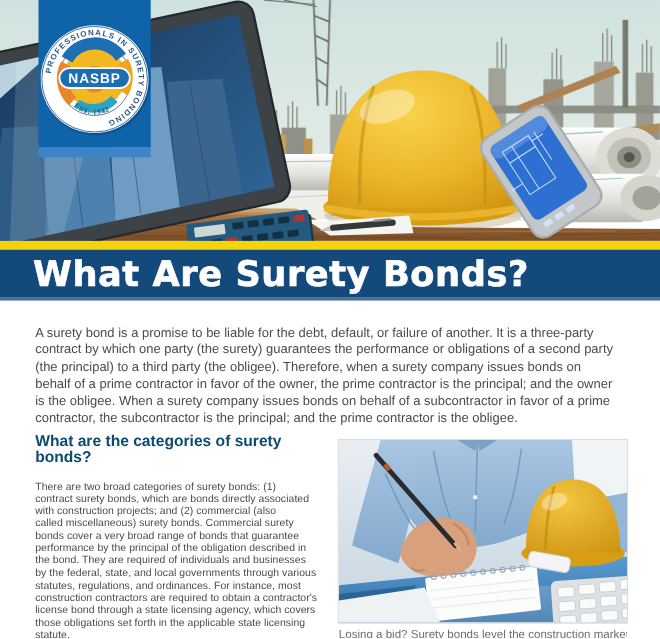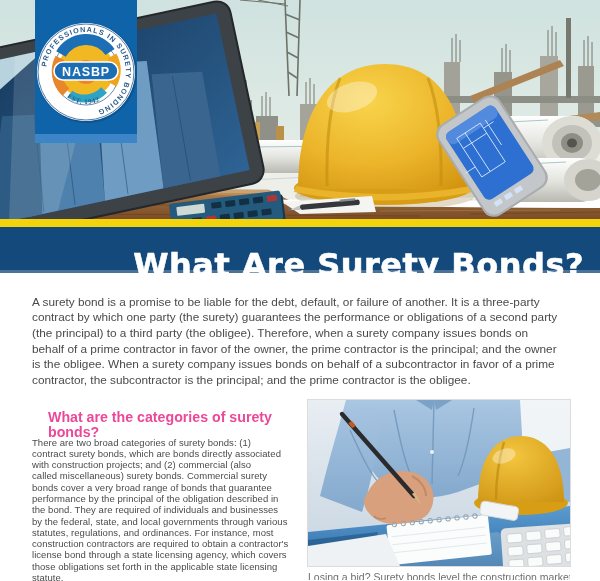--- a/index.html
+++ b/index.html
@@ -7,33 +7,33 @@
     width:600px;height:581px;position:relative;overflow:hidden;
     background:#ffffff;font-family:"Liberation Sans",sans-serif;
   }
   .header-photo{position:absolute;top:0;left:0;width:600px;height:219px;}
   .accent-stripe{position:absolute;top:219px;left:0;width:600px;height:8px;background:#f3d30c;}
   .title-banner{
     position:absolute;top:227px;left:0;width:600px;height:43px;
     background:#14497c;border-bottom:3px solid #4b7299;
   }
   .title-banner h1{
-    margin:16px;padding:0 0 0 30px;color:#ffffff;
+    margin:0;padding:0 0 0 30px;color:#ffffff;
     font-family:"DejaVu Sans",sans-serif;font-weight:bold;
     font-size:32px;line-height:44px;letter-spacing:0.5px;
-    -webkit-text-stroke:0.6px #ffffff;white-space:nowrap;text-align:right;
+    -webkit-text-stroke:0.6px #ffffff;white-space:nowrap;
   }
   .intro-paragraph{
     position:absolute;top:283px;left:32px;width:575px;
     font-size:11.8px;line-height:15.6px;color:#4a4a4a;
     white-space:pre-line;
   }
   .section-heading{
-    position:absolute;top:394px;left:32px;width:280px;margin:16px;
-    font-size:14.2px;line-height:15px;font-weight:bold;color:#ec4899;
+    position:absolute;top:394px;left:32px;width:280px;margin:0;
+    font-size:14.2px;line-height:15px;font-weight:bold;color:#0c4a6e;
     white-space:pre-line;
   }
   .left-column-text{
     position:absolute;top:427px;left:32px;width:292px;
     font-size:9.5px;line-height:11.3px;color:#4a4a4a;
     white-space:pre-line;letter-spacing:0.05px;
   }
   figure.writing-figure{position:absolute;top:400px;left:308px;width:262px;margin:0;}
   .writing-photo{width:262px;height:166px;display:block;outline:1px solid #dcdcdc;}
   figcaption.photo-caption{

